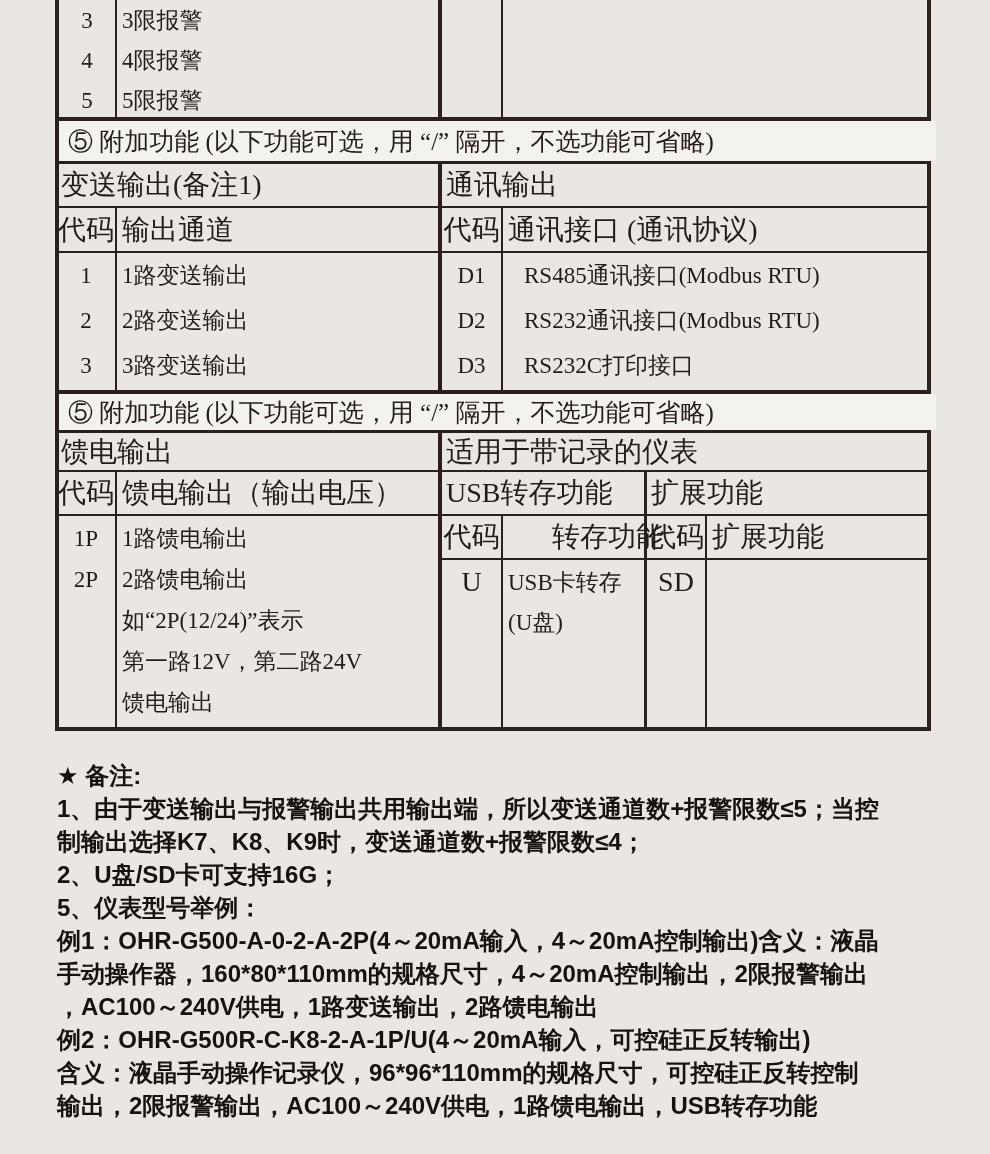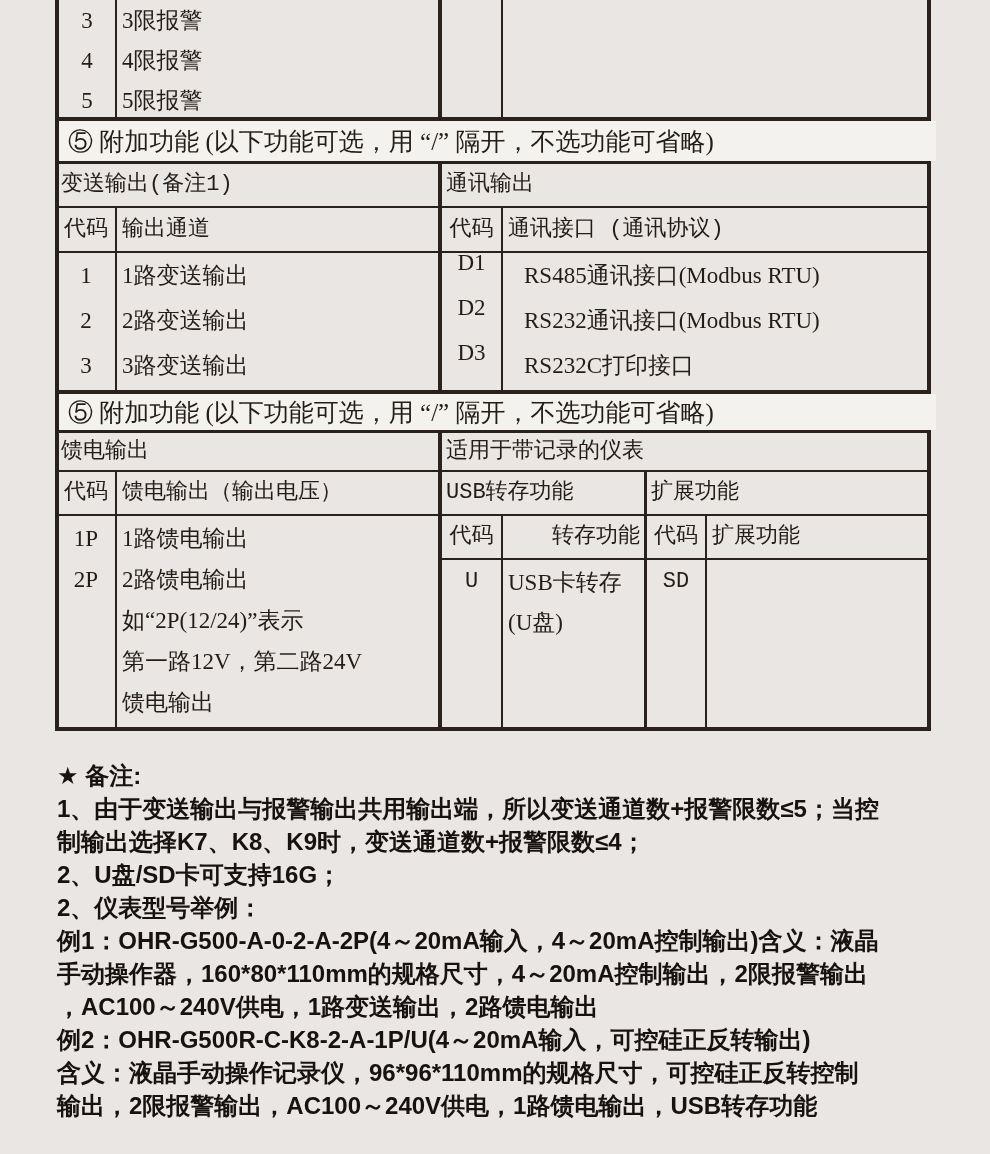--- a/index.html
+++ b/index.html
@@ -12,21 +12,21 @@
   html,body{margin:0;padding:0;}
   body{background:var(--bg);}
   .stage{
     position:relative;width:990px;height:1154px;overflow:hidden;
     background:var(--bg);color:var(--text);
     font-family:"Liberation Serif","DejaVu Serif",serif;
   }
   .ln{position:absolute;background:var(--border);}
   .cell{
     position:absolute;display:flex;align-items:center;
-    font-size:22px;white-space:nowrap;line-height:1;font-family:Liberation Mono, monospace;
+    font-size:28px;white-space:nowrap;line-height:1;
   }
   .ctr{justify-content:center;}
   .band{
     position:absolute;background:var(--band-bg);
     display:flex;align-items:center;
     font-size:25px;padding-left:9px;white-space:nowrap;
   }
   .mlines{position:absolute;}
   .mlines > div{display:flex;align-items:center;font-size:23px;white-space:nowrap;line-height:1;}
   .mlines.h40 > div{height:40px;}
@@ -94,21 +94,21 @@
   <div class="mlines h45 cc" style="left:57px;top:253px;width:58px;">
     <div>1</div>
     <div>2</div>
     <div>3</div>
   </div>
   <div class="mlines h45" style="left:122px;top:253px;">
     <div>1路变送输出</div>
     <div>2路变送输出</div>
     <div>3路变送输出</div>
   </div>
-  <div class="mlines h45 cc" style="left:442px;top:240px;width:59px;">
+  <div class="mlines h45 cc" style="left:442px;top:253px;width:59px;">
     <div>D1</div>
     <div>D2</div>
     <div>D3</div>
   </div>
   <div class="mlines h45" style="left:524px;top:253px;">
     <div>RS485通讯接口(Modbus RTU)</div>
     <div>RS232通讯接口(Modbus RTU)</div>
     <div>RS232C打印接口</div>
   </div>
 
@@ -144,21 +144,21 @@
     <div>USB卡转存</div>
     <div>(U盘)</div>
   </div>
   <div class="cell ctr" style="left:647px;top:562px;width:58px;height:40px;">SD</div>
 
   <div class="notes">
     <div>★ 备注:</div>
     <div>1、由于变送输出与报警输出共用输出端，所以变送通道数+报警限数≤5；当控</div>
     <div>制输出选择K7、K8、K9时，变送通道数+报警限数≤4；</div>
     <div>2、U盘/SD卡可支持16G；</div>
-    <div>2、仪表型号举例：</div>
+    <div>5、仪表型号举例：</div>
     <div>例1：OHR-G500-A-0-2-A-2P(4～20mA输入，4～20mA控制输出)含义：液晶</div>
     <div>手动操作器，160*80*110mm的规格尺寸，4～20mA控制输出，2限报警输出</div>
     <div>，AC100～240V供电，1路变送输出，2路馈电输出</div>
     <div>例2：OHR-G500R-C-K8-2-A-1P/U(4～20mA输入，可控硅正反转输出)</div>
     <div>含义：液晶手动操作记录仪，96*96*110mm的规格尺寸，可控硅正反转控制</div>
     <div>输出，2限报警输出，AC100～240V供电，1路馈电输出，USB转存功能</div>
   </div>
 
 </div>
 

